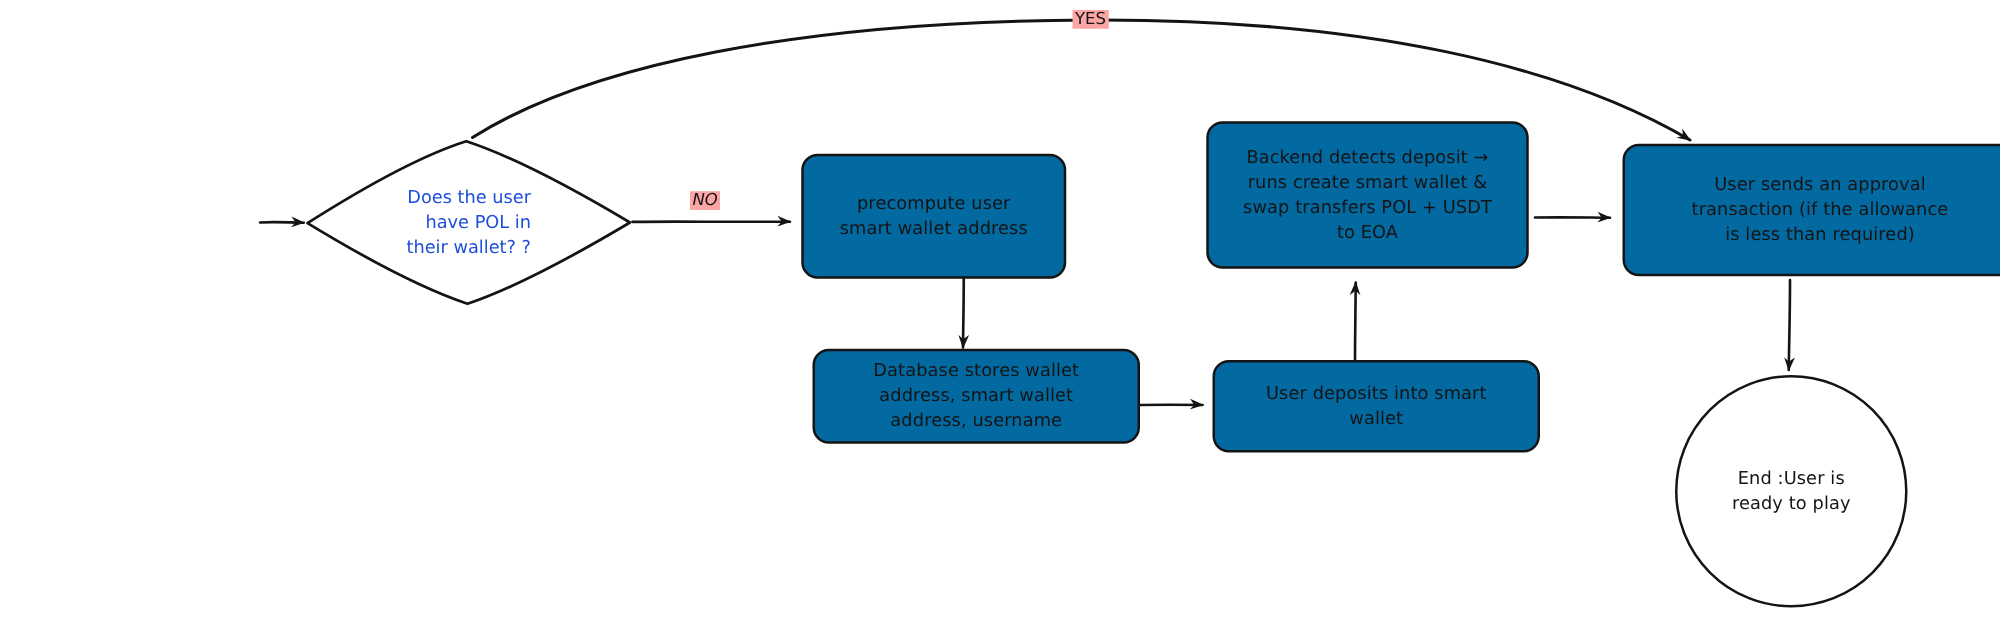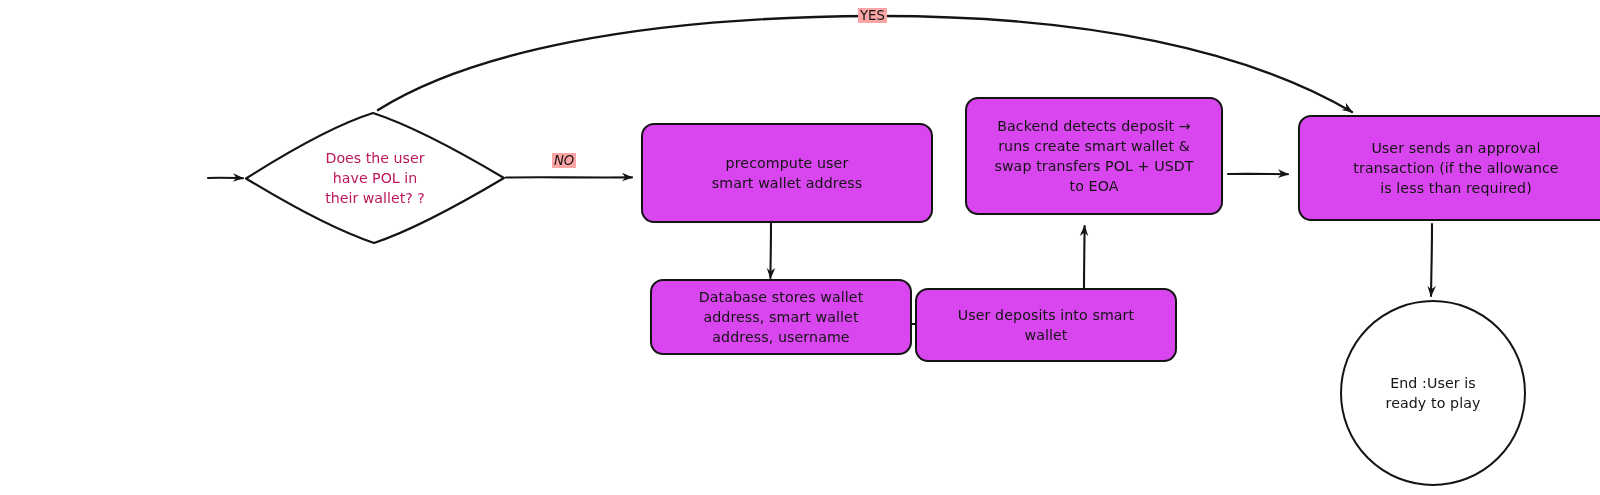--- a/index.html
+++ b/index.html
@@ -39,38 +39,38 @@
     letter-spacing: 0.1px;
   }
   .shape-circle {
     border: 2.2px solid #141414;
     border-radius: 50%;
     background: #ffffff;
   }
   .shape-rect {
     border: 2.2px solid #141414;
     border-radius: 13px;
-    background: #d946ef;
+    background: #0369a1;
   }
   .shape-diamond-wrap {
     position: absolute;
     display: flex;
     align-items: center;
     justify-content: center;
   }
   .diamond-svg {
     position: absolute;
     left: 0;
     top: 0;
   }
   .diamond-label {
     position: relative;
     z-index: 2;
-    text-align: center;
-    color: #be185d;
+    text-align: right;
+    color: #1d4ed8;
     white-space: pre-line;
     line-height: 1.42;
   }
   .edge-label {
     position: absolute;
     color: #141414;
     background: #fca5a5;
     font-style: italic;
     padding: 0 2px;
     white-space: nowrap;
@@ -129,28 +129,28 @@
 
   <div class="shape-diamond-wrap" style="left:243px; top:110px; width:264px; height:136px;">
     <svg class="diamond-svg" width="264" height="136" viewBox="0 0 264 136">
       <path d="M3,68.5 C40,45 92,15 130,3 C170,16 224,46 261,68 C224,90 170,120 131,133 C92,120 40,91 3,68.5 Z" fill="#ffffff" stroke="#141414" stroke-width="2.2" stroke-linejoin="round"></path>
     </svg>
     <div class="diamond-label t14">Does the user
 have POL in
 their wallet? ?</div>
   </div>
 
-  <div class="node shape-rect t14" style="left:641px; top:123px; width:292px; height:100px; padding:0 14px;">precompute user
+  <div class="node shape-rect t14" style="left:641px; top:123px; width:212px; height:100px; padding:0 14px;">precompute user
 smart wallet address</div>
 
   <div class="node shape-rect t14" style="left:650px; top:279px; width:262px; height:76px; padding:0 12px;">Database stores wallet
 address, smart wallet
 address, username</div>
 
-  <div class="node shape-rect t14" style="left:915px; top:288px; width:262px; height:74px; padding:0 8px;">User deposits into smart
+  <div class="node shape-rect t14" style="left:970px; top:288px; width:262px; height:74px; padding:0 8px;">User deposits into smart
 wallet</div>
 
   <div class="node shape-rect t14" style="left:965px; top:97px; width:258px; height:118px; padding:0 4px;">Backend detects deposit →
 runs create smart wallet  &amp;
 swap transfers POL + USDT
 to EOA</div>
 
   <div class="node shape-rect t14" style="left:1298px; top:115px; width:316px; height:106px; padding:0 6px;">User sends an approval
 transaction (if the allowance
 is less than required)</div>

